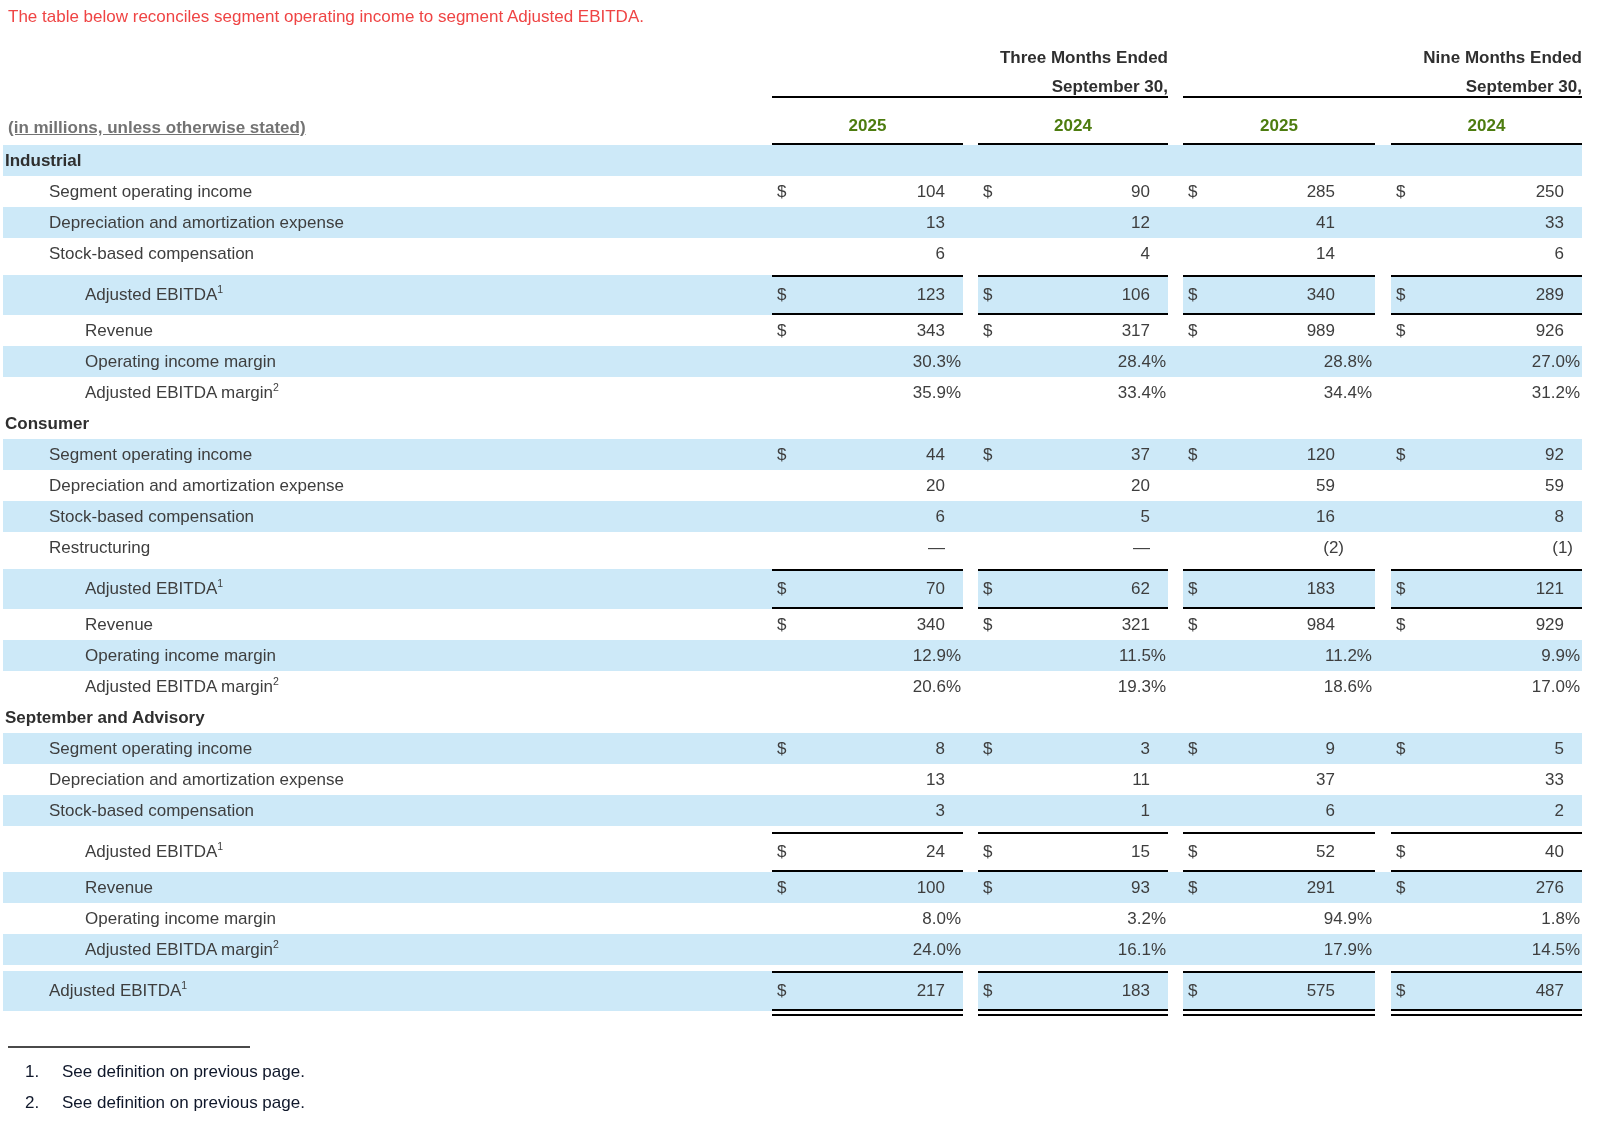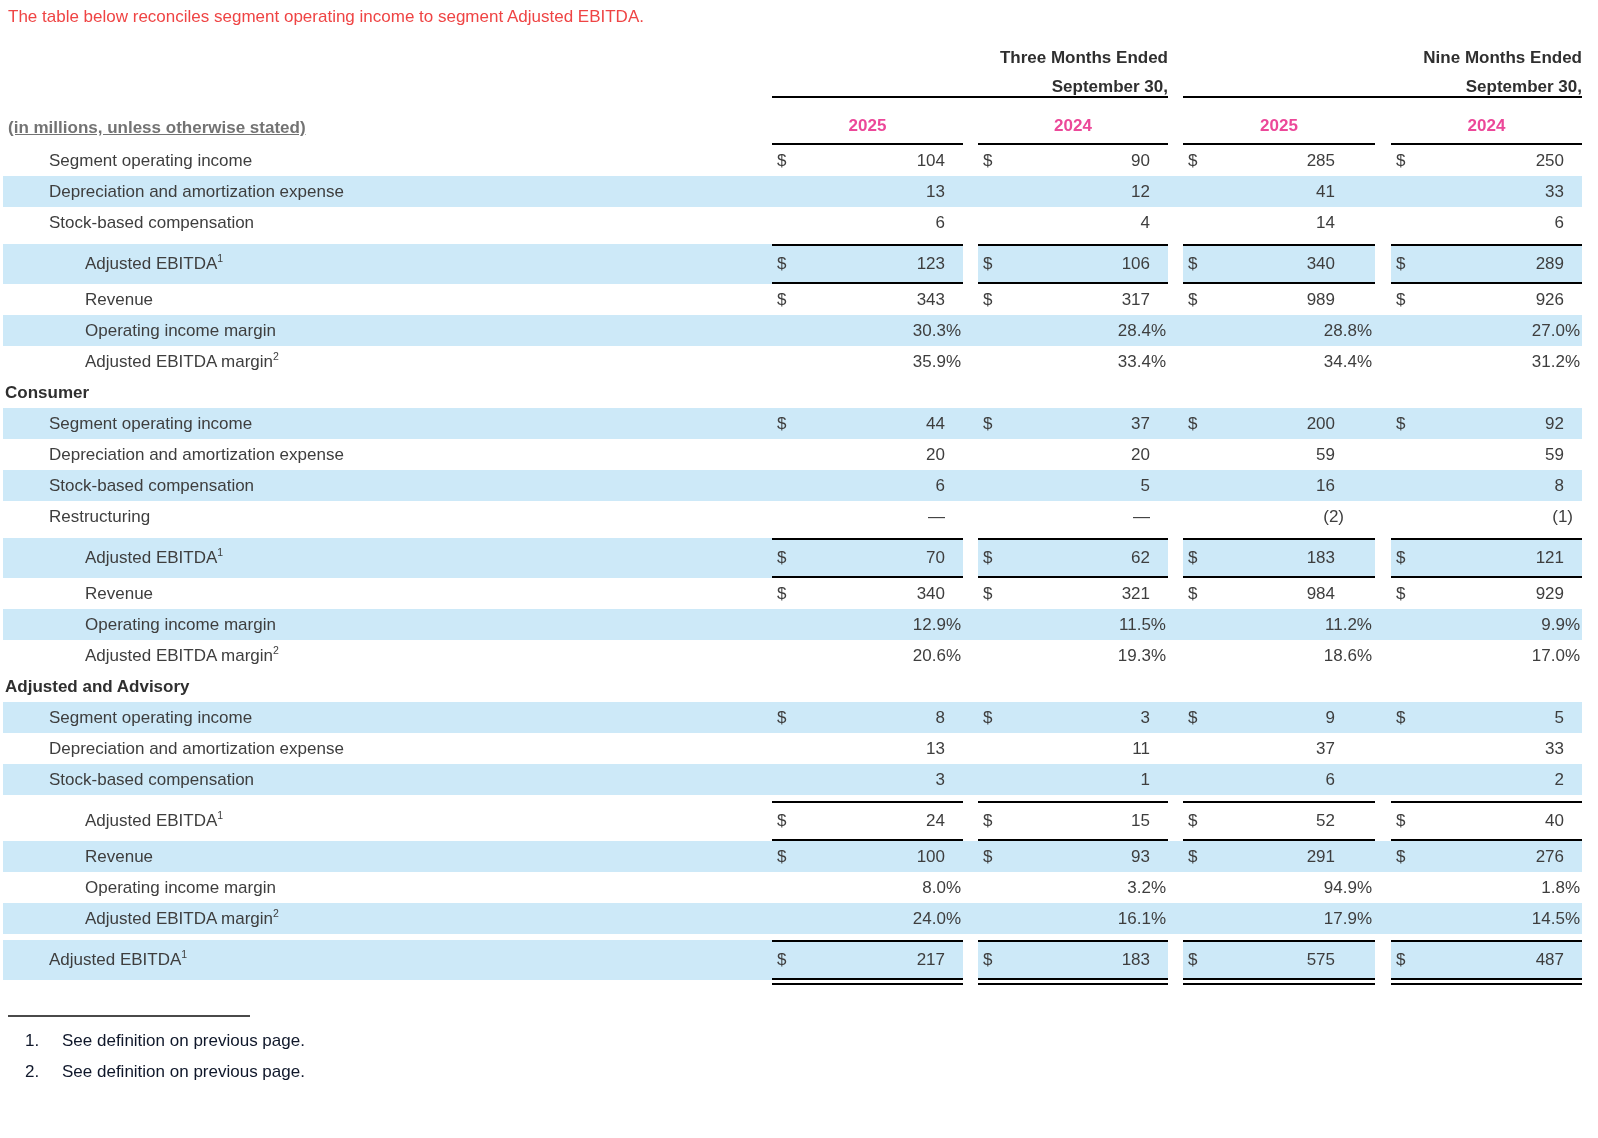--- a/index.html
+++ b/index.html
@@ -11,21 +11,21 @@
   .intro{margin:7px 0 6px 8px;color:#ef4444}
 
   table.fin{margin-left:3px;border-collapse:separate;border-spacing:0;table-layout:fixed;width:1579px}
   td{padding:0;vertical-align:middle;line-height:1.05;overflow:hidden;white-space:nowrap}
   thead td{vertical-align:bottom}
   .h1 td{height:34px;padding-bottom:1px}
   .h2 td{height:28px;}
   .h3 td{height:37px;padding-bottom:8px}
   .grp{text-align:right;font-weight:700;color:#2f2f2f}
   .h2 .grp{border-bottom:2px solid #000}
-  .yr{text-align:center;font-weight:700;color:#ec4899;border-bottom:2px solid #000}
+  .yr{text-align:center;font-weight:700;color:#4d7c0f;border-bottom:2px solid #000}
   .inmill{font-weight:700;text-decoration:underline;color:#737373;padding-left:5px}
 
   tbody td{height:31px}
   tr.hdr td{font-weight:700;color:#2f2f2f}
   .ind0{padding-left:2px}
   .ind1{padding-left:46px}
   .ind2{padding-left:82px}
   .d{text-align:left;padding-left:5px}
   .v{text-align:right}
   .v.num,.v.dash{padding-right:18px}
@@ -88,20 +88,23 @@
         <td class="yr" colspan="2">2025</td>
         <td class="gap"></td>
         <td class="yr" colspan="2">2024</td>
         <td class="gap"></td>
         <td class="yr" colspan="2">2025</td>
         <td class="gap"></td>
         <td class="yr" colspan="2">2024</td>
       </tr>
     </thead>
     <tbody id="rows">
+        <tr class="shaded  hdr">
+          <td class="lbl ind0" colspan="12">Industrial</td>
+        </tr>
         <tr class="">
           <td class="lbl ind1">Segment operating income</td>
           <td class="d gi0">$</td>
           <td class="v gi0 num">104</td>
           <td class="gap"></td>
           <td class="d gi1">$</td>
           <td class="v gi1 num">90</td>
           <td class="gap"></td>
           <td class="d gi2">$</td>
           <td class="v gi2 num">285</td>
@@ -201,21 +204,21 @@
         </tr>
         <tr class="shaded ">
           <td class="lbl ind1">Segment operating income</td>
           <td class="d gi0">$</td>
           <td class="v gi0 num">44</td>
           <td class="gap"></td>
           <td class="d gi1">$</td>
           <td class="v gi1 num">37</td>
           <td class="gap"></td>
           <td class="d gi2">$</td>
-          <td class="v gi2 num">200</td>
+          <td class="v gi2 num">120</td>
           <td class="gap"></td>
           <td class="d gi3">$</td>
           <td class="v gi3 num">92</td>
         </tr>
         <tr class="">
           <td class="lbl ind1">Depreciation and amortization expense</td>
           <td class="d gi0"></td>
           <td class="v gi0 num">20</td>
           <td class="gap"></td>
           <td class="d gi1"></td>
@@ -308,21 +311,21 @@
           <td class="d gi1"></td>
           <td class="v gi1 pct">19.3%</td>
           <td class="gap"></td>
           <td class="d gi2"></td>
           <td class="v gi2 pct">18.6%</td>
           <td class="gap"></td>
           <td class="d gi3"></td>
           <td class="v gi3 pct">17.0%</td>
         </tr>
         <tr class=" hdr">
-          <td class="lbl ind0" colspan="12">Adjusted and Advisory</td>
+          <td class="lbl ind0" colspan="12">September and Advisory</td>
         </tr>
         <tr class="shaded ">
           <td class="lbl ind1">Segment operating income</td>
           <td class="d gi0">$</td>
           <td class="v gi0 num">8</td>
           <td class="gap"></td>
           <td class="d gi1">$</td>
           <td class="v gi1 num">3</td>
           <td class="gap"></td>
           <td class="d gi2">$</td>

